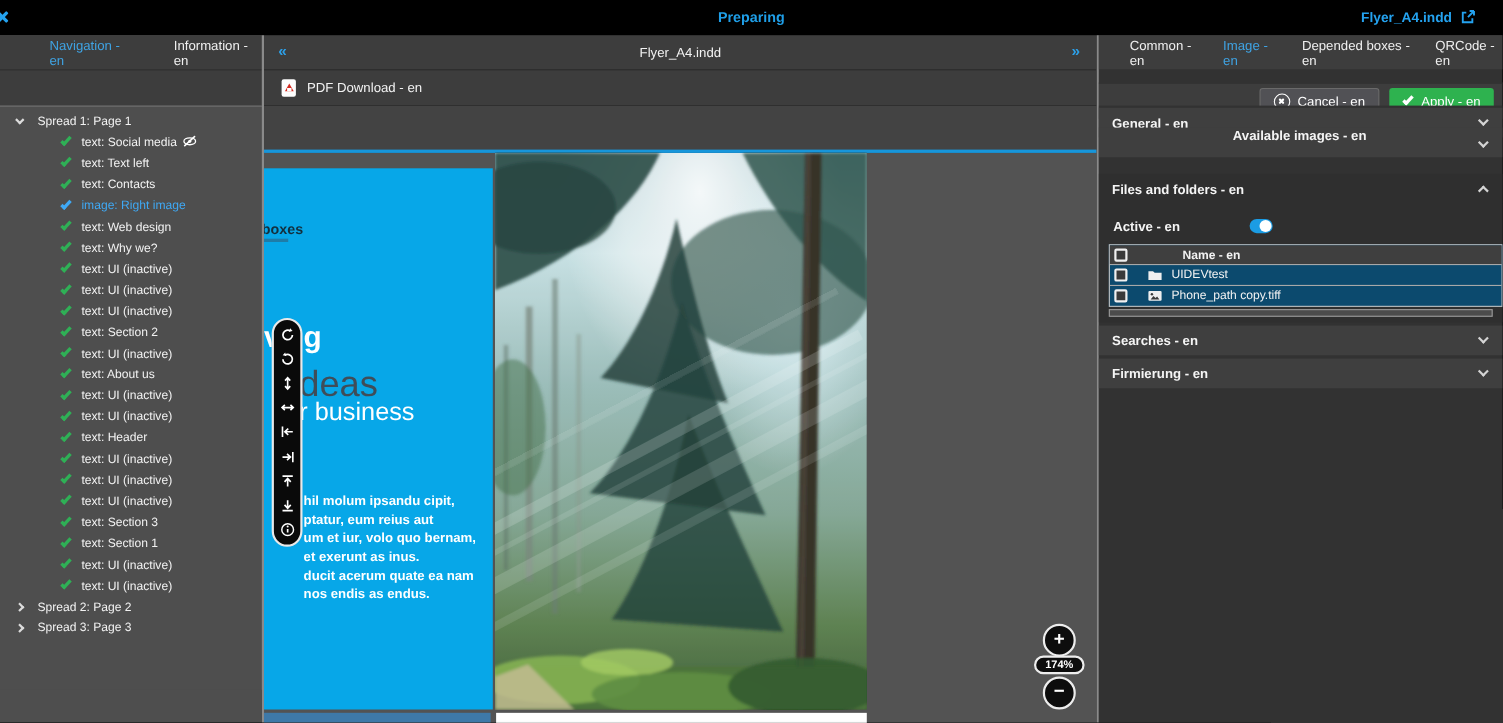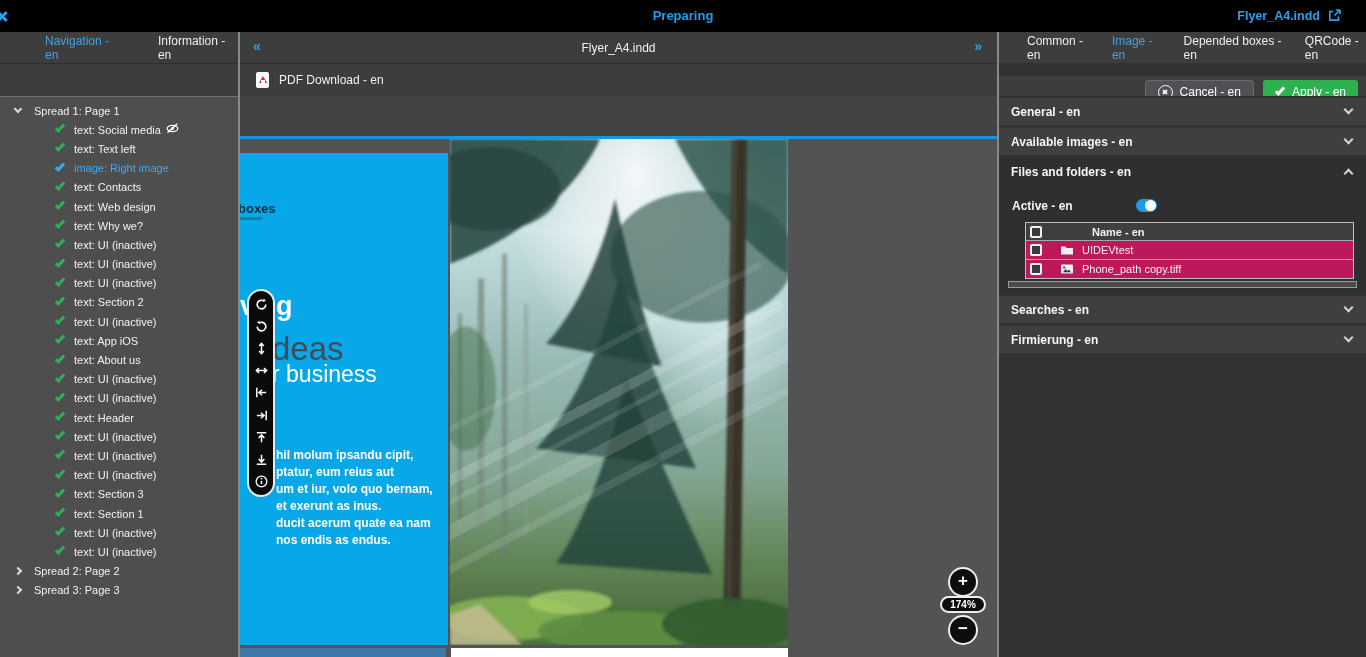--- a/index.html
+++ b/index.html
@@ -119,33 +119,33 @@
     border-bottom:3px solid #fff; transform:rotate(-47deg); margin-top:-4px; }
 
   .r-body { position:absolute; left:0; top:64px; width:100%; height:561px; background:#323232;text-align:right; }
   .sec { position:absolute; left:0; width:100%; height:27px; background:#3f3f3f;
     display:flex; align-items:center; padding:0 14px 0 12px; color:#f5f5f5;
     font-size:12px; font-weight:bold; cursor:pointer; }
   .sec .schev { margin-left:auto; width:7px; height:7px; border-right:2px solid #d4d4d4;
     border-bottom:2px solid #d4d4d4; }
   .schev.down { transform:rotate(45deg); margin-top:-4px; }
   .schev.up { transform:rotate(-135deg); margin-top:3px; }
-  .sec1 { top:2px; } .sec2 { top:32px; }
+  .sec1 { top:2px; } .sec2 { top:20px;flex-direction:column; }
   .sec3 { top:62px; background:#2f2f2f; }
   .sec4 { top:200px; } .sec5 { top:230px; }
   .sec3body { position:absolute; left:0; top:89px; width:100%; height:108px; background:#2f2f2f; }
   .active-row { position:absolute; left:13px; top:13px; width:340px; height:16px;
     display:flex; align-items:center; color:#f5f5f5; font-size:12px; font-weight:bold; }
   .toggle { position:absolute; left:124px; top:1px; width:21px; height:13px;
     border-radius:7px; background:#1b9ce4; cursor:pointer; }
   .toggle .knob { position:absolute; right:1px; top:1px; width:11px; height:11px;
     border-radius:50%; background:#fff; }
 
-  .ftable { position:absolute; left:26px; top:37px; width:329px; border:1px solid #c0c0c0;
-    background:#be185d; }
+  .ftable { position:absolute; left:9px; top:37px; width:358px; border:1px solid #c0c0c0;
+    background:#0c4a6e; }
   .frow { height:19px; display:flex; align-items:center; padding-left:4px; color:#f2f2f2;
     font-size:11px; border-top:1px solid #a8a8a8; cursor:pointer; white-space:nowrap; }
   .frow.head { height:17px; font-weight:bold; border-top:none; background:#3f3f3f; cursor:default; }
   .cb { width:12px; height:12px; border:2px solid #f0f0f0; background:#3a3a3a; border-radius:2px;
     flex:0 0 auto; }
   .frow .ficon { width:14px; height:12px; margin-left:18px; flex:0 0 auto; }
   .frow .fname { margin-left:8px; }
   .frow.head .fname { margin-left:50px; }
   .frow .ic-folder, .frow .ic-image { display:none; }
   .frow.folder .ic-folder { display:block; }
@@ -194,34 +194,34 @@
               </svg>
             </span>
           </div>
 
           <div class="trow child">
             <span class="ck"></span>
             <span class="t-label">text: Text left</span>
 
           </div>
 
+          <div class="trow child">
+            <span class="ck"></span>
+            <span class="t-label">text: Contacts</span>
+
+          </div>
+
           <div class="trow child sel">
             <span class="ck"></span>
             <span class="t-label">image: Right image</span>
 
           </div>
 
           <div class="trow child">
             <span class="ck"></span>
-            <span class="t-label">text: Contacts</span>
-
-          </div>
-
-          <div class="trow child">
-            <span class="ck"></span>
             <span class="t-label">text: Web design</span>
 
           </div>
 
           <div class="trow child">
             <span class="ck"></span>
             <span class="t-label">text: Why we?</span>
 
           </div>
 
@@ -248,25 +248,20 @@
             <span class="t-label">text: Section 2</span>
 
           </div>
 
           <div class="trow child">
             <span class="ck"></span>
             <span class="t-label">text: UI (inactive)</span>
 
           </div>
 
-          <div class="trow child">
-            <span class="ck"></span>
-            <span class="t-label">text: App iOS</span>
-
-          </div>
 
           <div class="trow child">
             <span class="ck"></span>
             <span class="t-label">text: About us</span>
 
           </div>
 
           <div class="trow child">
             <span class="ck"></span>
             <span class="t-label">text: UI (inactive)</span>

